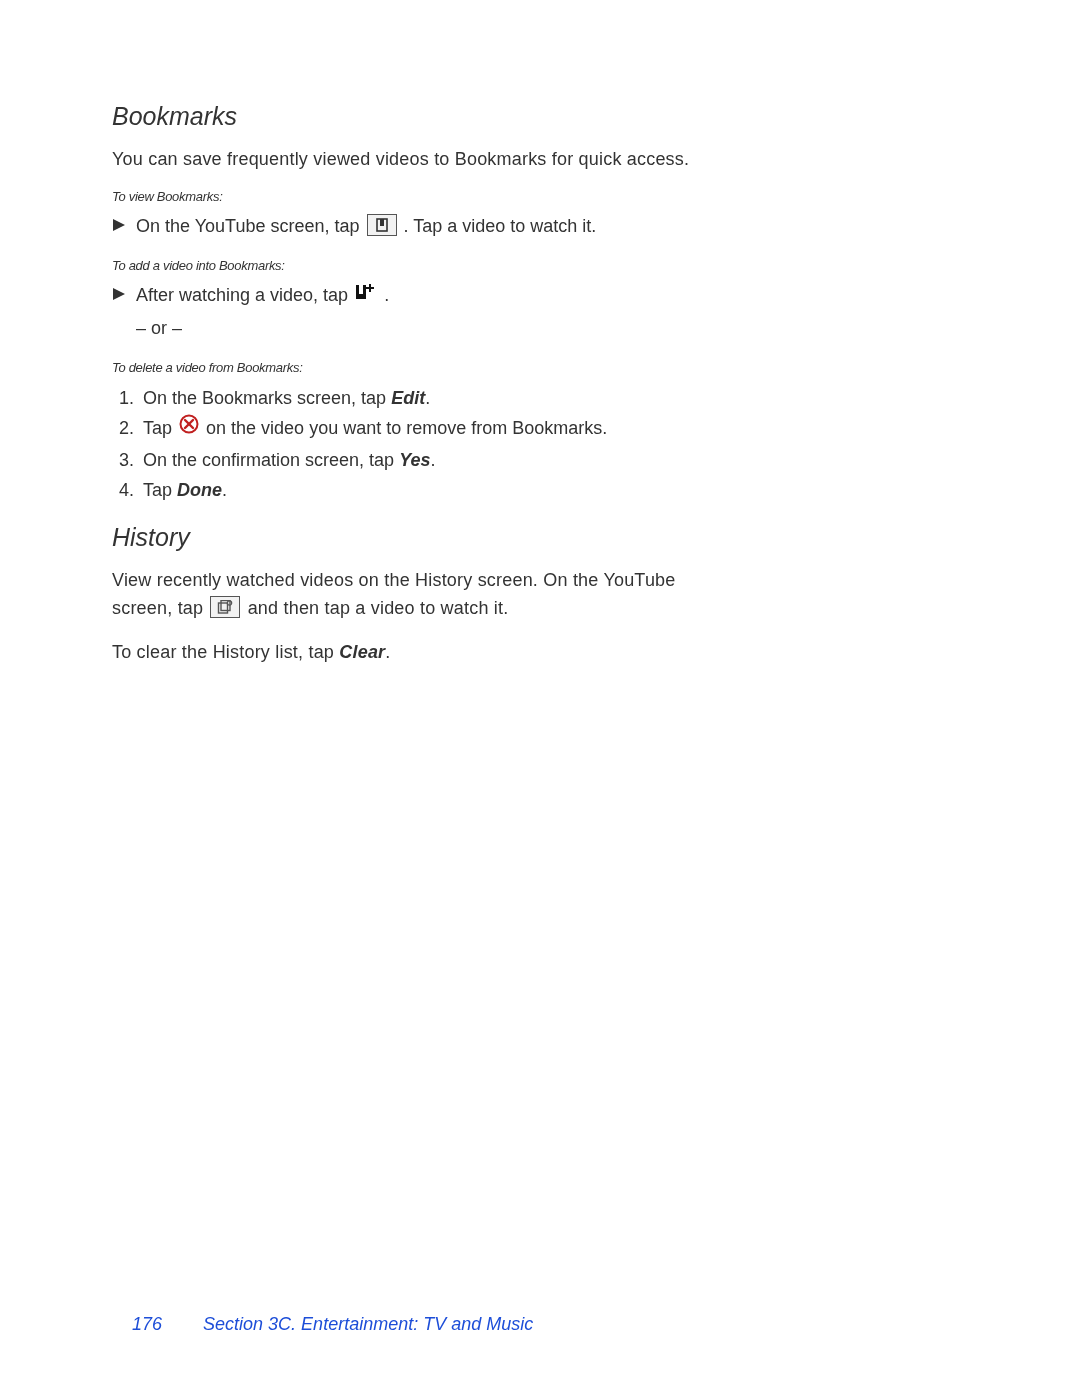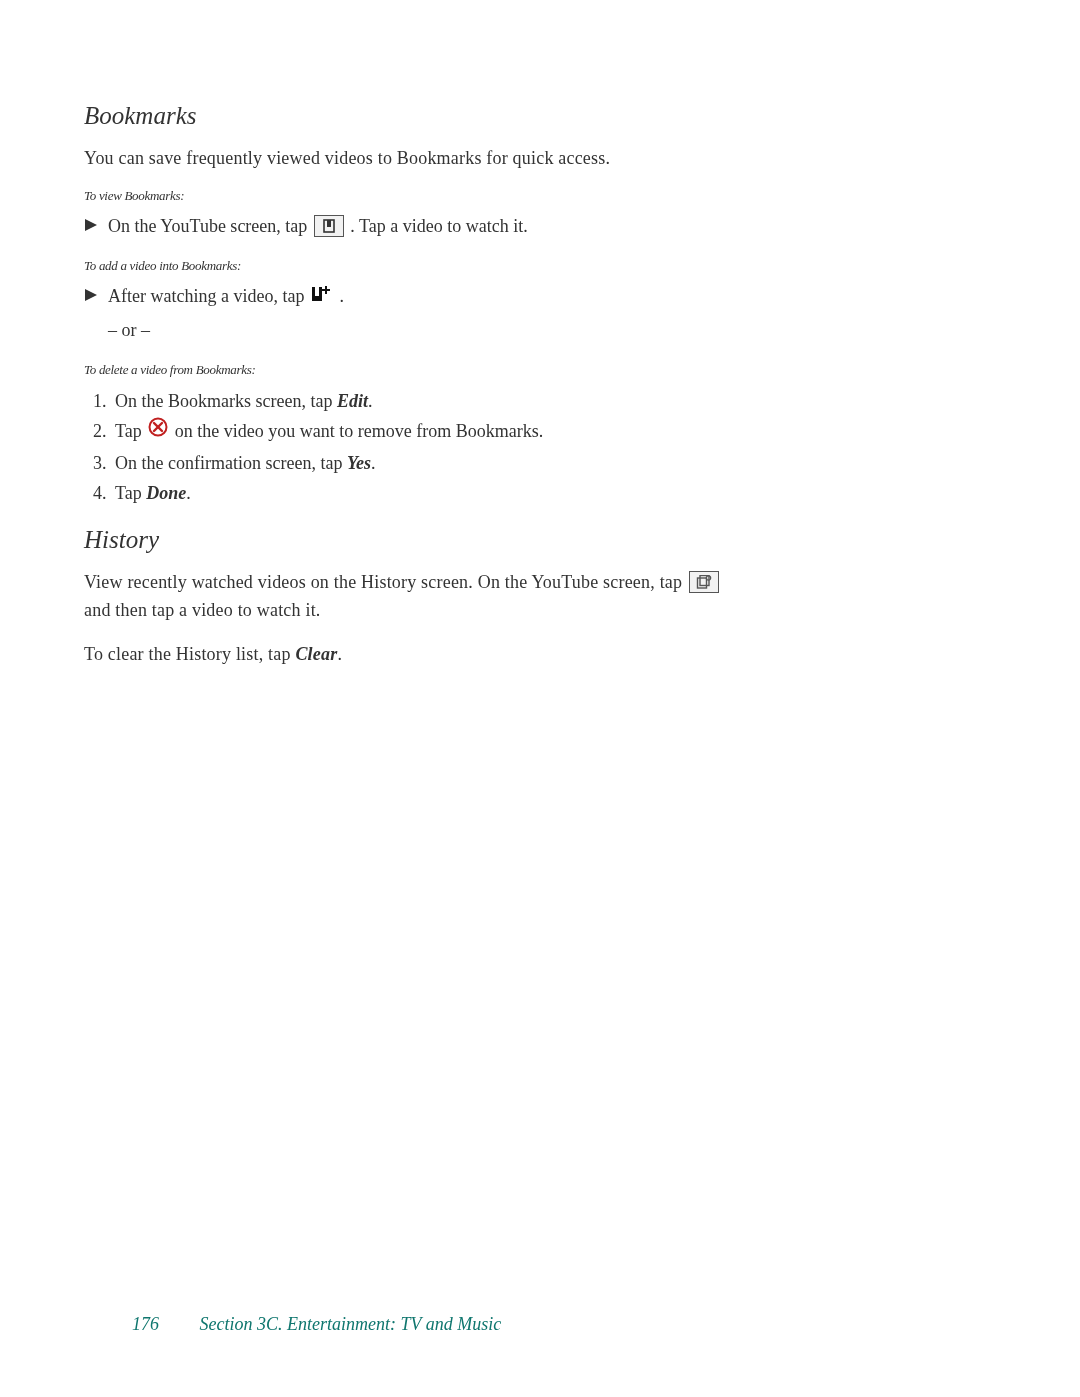--- a/index.html
+++ b/index.html
@@ -9,22 +9,21 @@
     height: 1397px;
     background: #ffffff;
     font-family: Arial, Helvetica, sans-serif;
     color: #333333;
   }
   .page {
     position: relative;
     width: 860px;
     height: 1397px;
     box-sizing: border-box;
-    padding: 102px 132px 0 84px;
-    font-family: Liberation Serif, serif;
+    padding: 102px 132px 0 112px;
   }
   h2.section-head {
     margin: 0 0 14px 0;
     font-style: italic;
     font-weight: normal;
     font-size: 25px;
     color: #333333;
   }
   p.body {
     margin: 0 0 16px 0;
@@ -71,21 +70,21 @@
     line-height: 30px;
   }
   ol.steps li { padding-left: 4px; margin-bottom: 0px; }
   em.ui { font-style: italic; font-weight: bold; }
   .footer {
     position: absolute;
     left: 132px;
     bottom: 62px;
     font-style: italic;
     font-size: 18px;
-    color: #0f766e;
+    color: #1d4ed8;
   }
   .footer .pnum { margin-right: 36px; }
   .inline-icon {
     display: inline-block;
     vertical-align: middle;
     position: relative;
     top: -2px;
     margin: 0 2px;
   }
   .icon-box {

